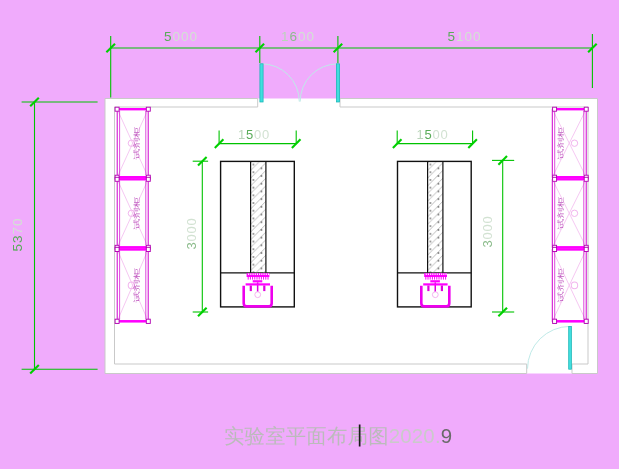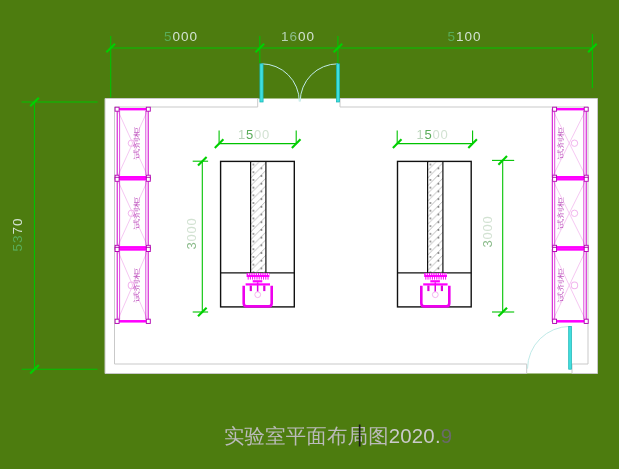--- a/index.html
+++ b/index.html
@@ -1,16 +1,16 @@
 <!DOCTYPE html>
 <html><head>
 <meta charset="utf-8">
 <style>
 html,body{margin:0;padding:0;background:#fff;}
-#page{position:relative;width:619px;height:469px;background:#4d7c0f;overflow:hidden;
+#page{position:relative;width:619px;height:469px;background:#f0abfc;overflow:hidden;
 font-family:"Liberation Sans", sans-serif;}
 svg{position:absolute;left:0;top:0;}
 text{font-family:"Liberation Sans", sans-serif;}
 </style>
 </head>
 <body>
 <div id="page">
 <svg width="619" height="469" viewBox="0 0 619 469">
 <defs>
 <pattern id="hatchL" x="250.7" y="162.6" width="15.4" height="7.7" patternUnits="userSpaceOnUse">

